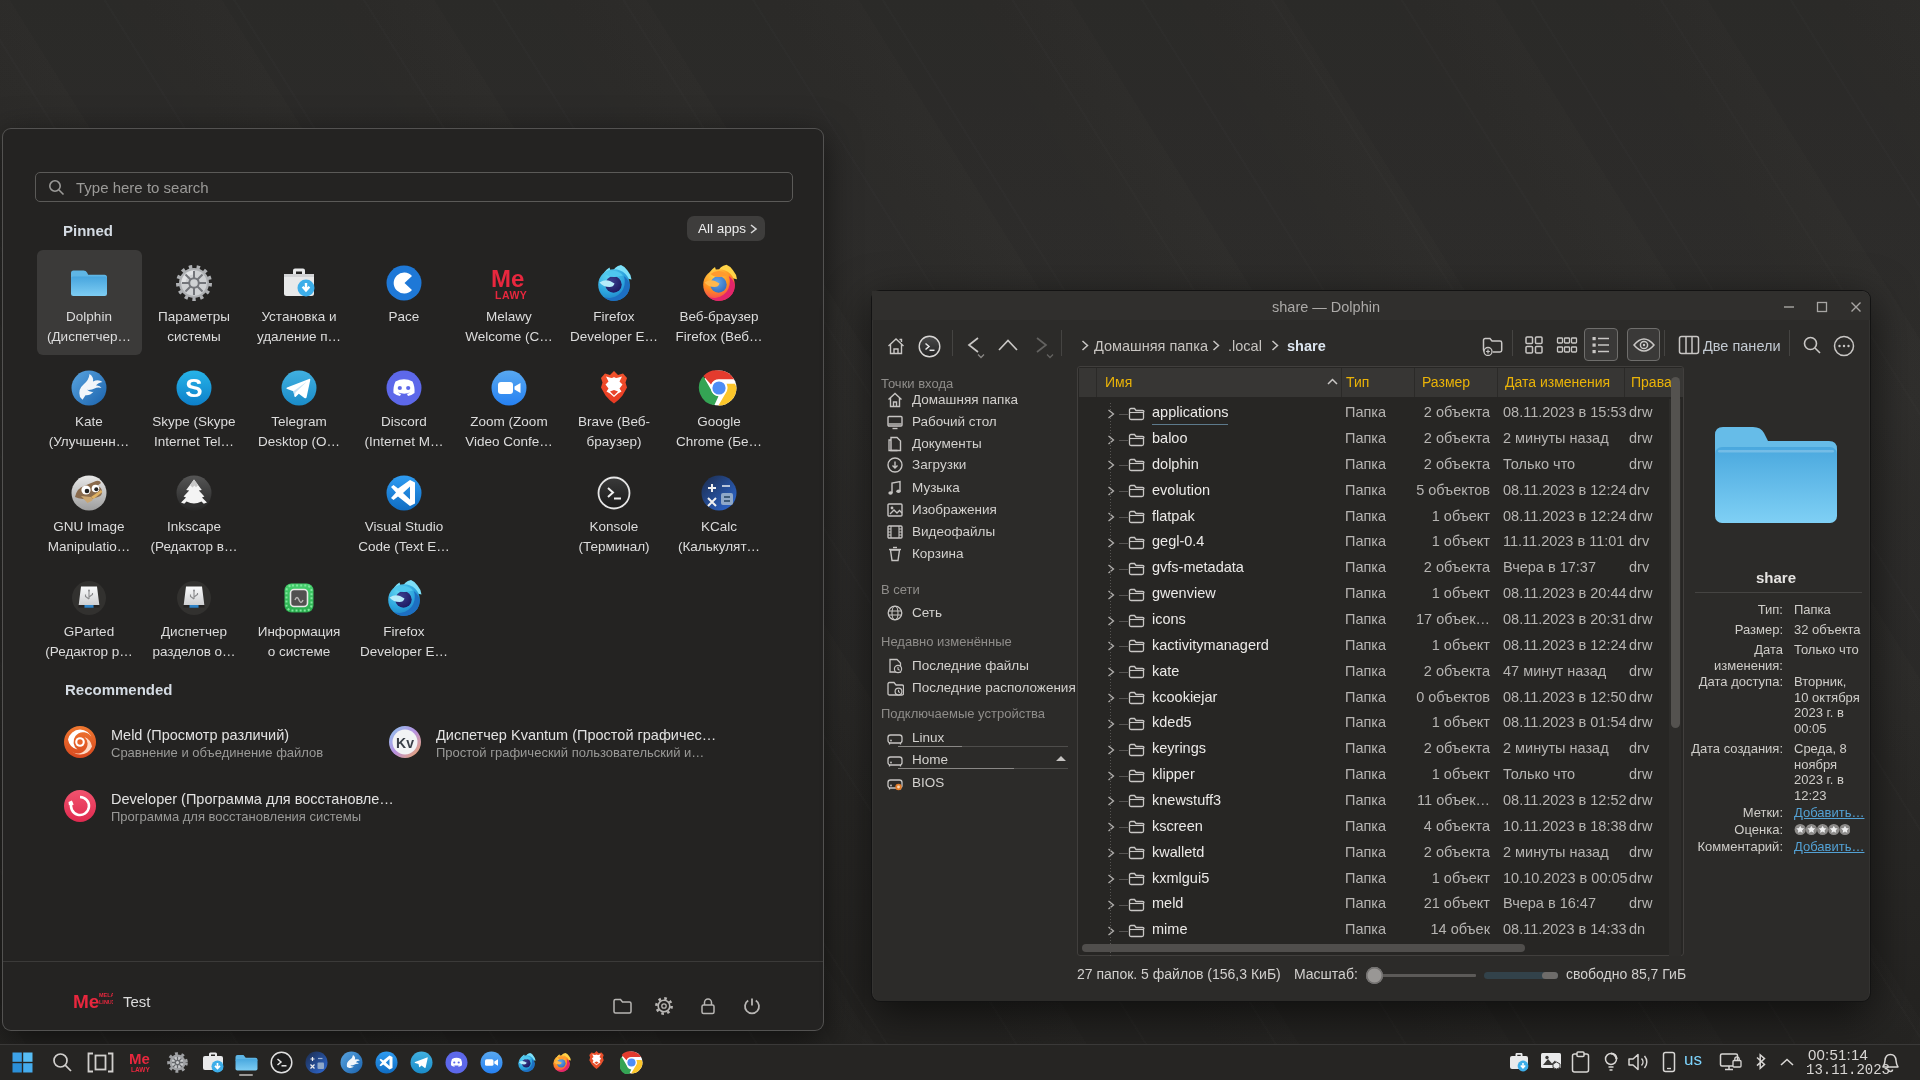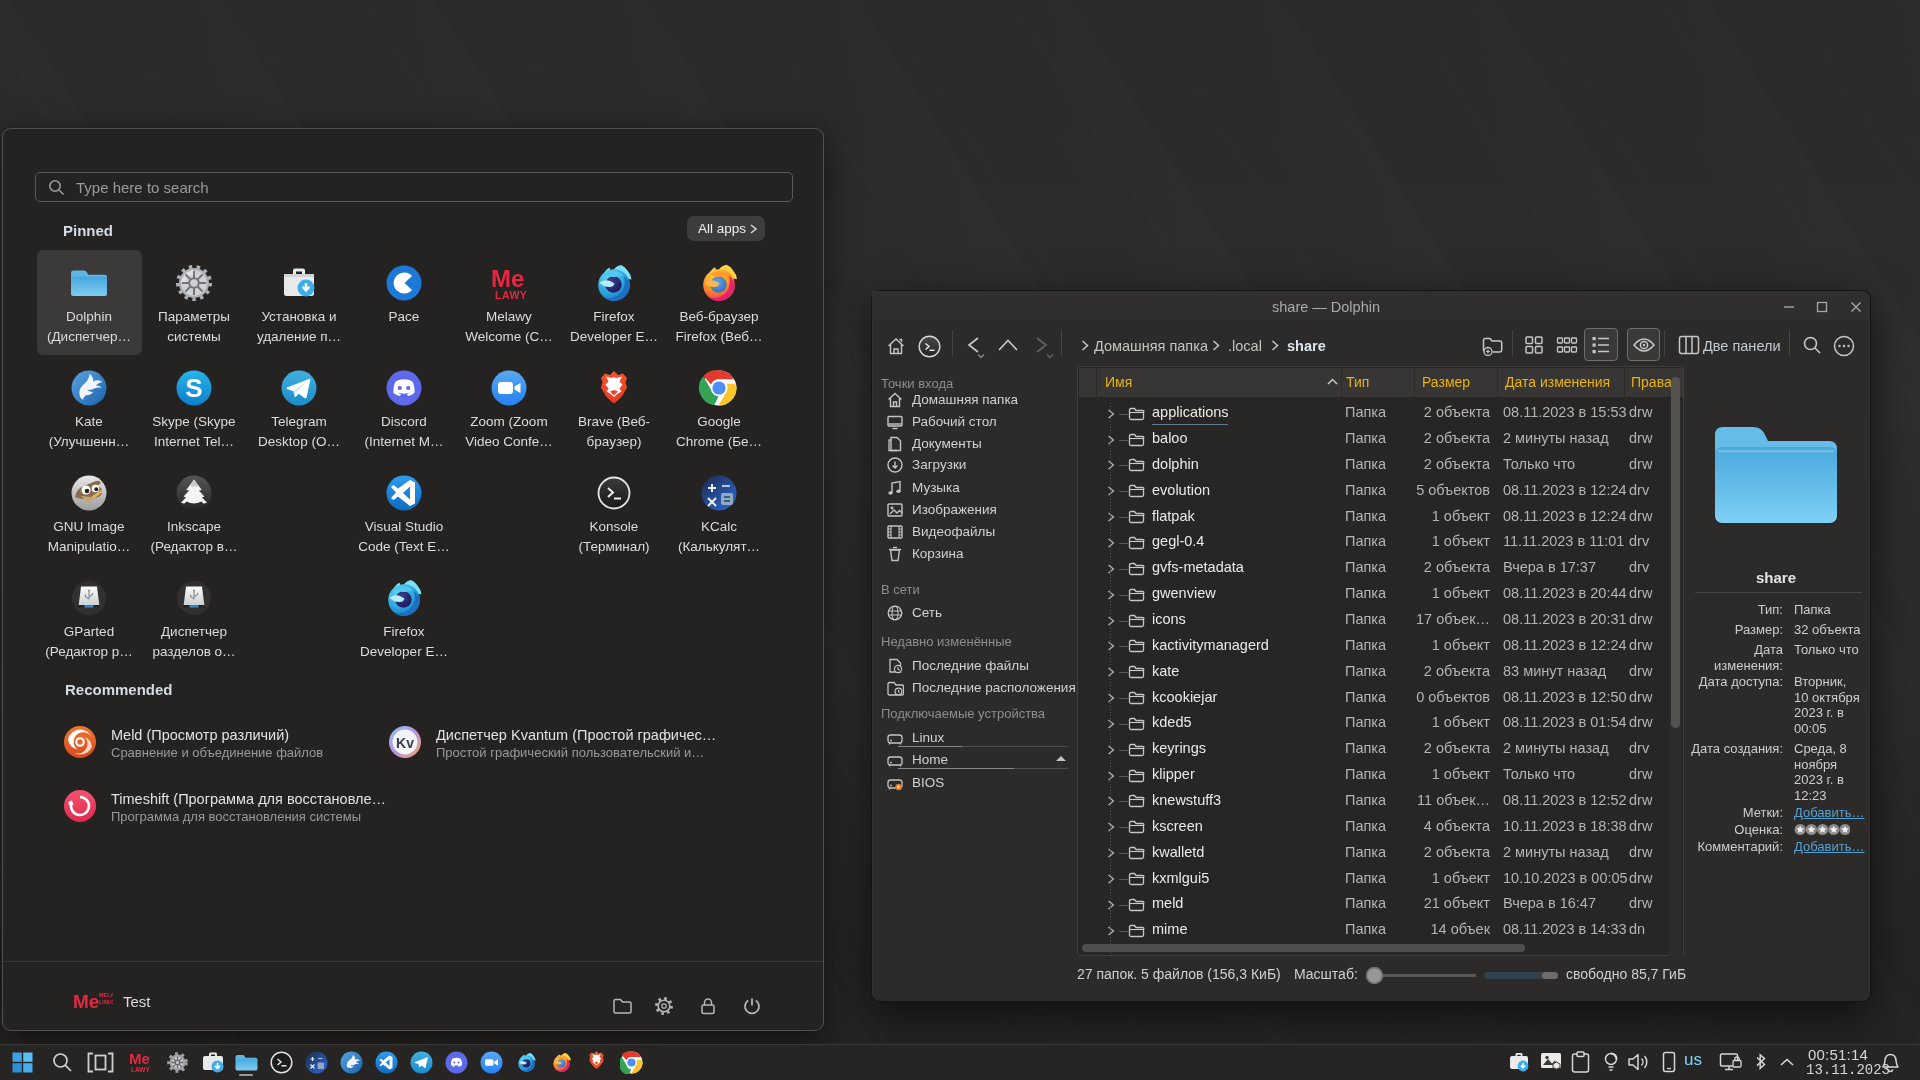--- a/index.html
+++ b/index.html
@@ -370,20 +370,35 @@
 <rect x="17.5" y="29" width="9" height="2.6" fill="#2f83c7"></rect>
 <defs>
           <linearGradient id="gusb" x1="0" y1="0" x2="0" y2="1">
             <stop offset="0" stop-color="#fafbfc"></stop>
             <stop offset="1" stop-color="#cfd0d2"></stop>
           </linearGradient>
         </defs>
       </svg>
       <div class="clabel">Диспетчер<br>разделов о…</div>
     </div>
+<div class="cell" style="left:243.5px;top:436px">
+      <svg class="ico" style="left:30.5px;top:11.0px" width="44" height="44" viewBox="0 0 44 44">
+        <rect x="7.5" y="7.5" width="29" height="29" rx="7" fill="url(#gsi)"></rect>
+<rect x="9.5" y="9.5" width="25" height="25" rx="5.5" fill="none" stroke="#7fe89d" stroke-width="2" stroke-dasharray="2 2.1"></rect>
+<rect x="13.5" y="13.5" width="17" height="17" rx="3.5" fill="#525150" stroke="#e8e8e6" stroke-width="1.6"></rect>
+<path d="M18 24 q2 -5 4 0 q2 5 4 0" stroke="#b8b6b4" stroke-width="1.5" fill="none"></path>
+<defs>
+          <linearGradient id="gsi" x1="0" y1="0" x2="0" y2="1">
+            <stop offset="0" stop-color="#46d06e"></stop>
+            <stop offset="1" stop-color="#27ab4c"></stop>
+          </linearGradient>
+        </defs>
+      </svg>
+      <div class="clabel">Информация<br>о системе</div>
+    </div>
 <div class="cell" style="left:348.5px;top:436px">
       <svg class="ico" style="left:30.5px;top:11.0px" width="44" height="44" viewBox="0 0 44 44">
         <path d="M10 17 q1.5 -7 7.5 -10.5 q0.5 3.5 2.8 5 q1.8 -6 8.7 -7.5 q4 1.5 6.5 5.5 q3.5 4 4 9 l-14 -3z" fill="#7ce0f9"></path>
 <circle cx="22" cy="24" r="15.8" fill="url(#gffd)"></circle>
 <path d="M37.8 24 a15.8 15.8 0 0 1 -26 12.1 a15.8 15.8 0 0 0 21 -15.6 q0 -3 -1 -5.5 a15.8 15.8 0 0 1 6 9z" fill="#1d6fc2"></path>
 <circle cx="21.5" cy="23.5" r="8.2" fill="url(#gffdc)"></circle>
 <path d="M7.5 21.5 q5.5 -3.5 10.5 -1.5 l4.5 2.5 q-1 3.5 -5 3.5 q-6 0 -10 -4.5z" fill="#b8ecfa"></path>
 <path d="M13.5 13 q4 -3.5 9 -3 q5.5 0.5 8.5 4.5 l-8 1.5 q-6 0.5 -9.5 -3z" fill="#4fc7ef"></path>
 <defs>
           <radialGradient id="gffd" cx="0.32" cy="0.22" r="1.05">
@@ -433,21 +448,21 @@
       <circle cx="16" cy="16" r="16" fill="url(#gts)"></circle>
 <path d="M16 7 a9 9 0 1 1 -8.3 5.5" fill="none" stroke="#fff" stroke-width="2.6"></path>
 <path d="M4.5 12 l3.4 -1.5 1.8 4.2 -4.8 0.5z" fill="#fff"></path>
 <defs>
         <linearGradient id="gts" x1="0" y1="0" x2="0" y2="1">
           <stop offset="0" stop-color="#f2536e"></stop>
           <stop offset="1" stop-color="#e02a50"></stop>
         </linearGradient>
       </defs>
     </svg>
-    <div class="rtitle" style="left:108px;top:662px">Timeshift (Программа для восстановле…</div>
+    <div class="rtitle" style="left:108px;top:662px">Developer (Программа для восстановле…</div>
     <div class="rsub" style="left:108px;top:680px">Программа для восстановления системы</div>
 <div style="position:absolute;left:0;top:832px;width:820px;height:1px;background:#3b3a39"></div>
 <svg class="ico" style="left:70px;top:858px" width="40" height="28" viewBox="0 0 40 28">
 <text x="0" y="21" font-family="Liberation Sans" font-weight="bold" font-size="19" fill="#e8273e">Me</text>
 <text x="26" y="10" font-family="Liberation Sans" font-weight="bold" font-size="5.5" fill="#e8273e">MELAWY</text>
 <text x="26" y="17" font-family="Liberation Sans" font-weight="bold" font-size="5.5" fill="#e8273e">LINUX</text>
     </svg>
 <div style="position:absolute;left:120px;top:864px;font-size:15px;color:#dcdcdc">Test</div>
 <svg class="ico" style="left:609px;top:867px" width="20" height="20" viewBox="0 0 20 20">
       <path d="M2 5 q0-1.5 1.5-1.5 h5 l2 2.5 h7 q1.5 0 1.5 1.5 v8 q0 1.5 -1.5 1.5 h-14 q-1.5 0 -1.5 -1.5z" fill="none" stroke="#b8b6b4" stroke-width="1.5"></path>
@@ -824,21 +839,21 @@
           <path d="M2.5 1 l5 4 -5 4" fill="none" stroke="#b2b0ae" stroke-width="1.3"></path>
         </svg>
 <div class="abs" style="left:41px;top:305.2px;width:9px;height:1px;background:#585654"></div>
 <svg class="ico" style="left:50px;top:297.2px" width="17" height="16" viewBox="0 0 17 16">
           <path d="M1.5 4 q0 -1.5 1.5 -1.5 h3.5 l1.5 2 h6.5 q1.5 0 1.5 1.5 M1.5 4 v8 q0 1.5 1.5 1.5 h11 q1.5 0 1.5 -1.5 V 6" fill="none" stroke="#c9c7c5" stroke-width="1.3"></path>
           <line x1="2" y1="6.5" x2="15.5" y2="6.5" stroke="#c9c7c5" stroke-width="1.1"></line>
         </svg>
 <span class="fr fname" style="left:74px;top:295.7px">kate</span>
 <span class="fr fmeta" style="left:267px;top:295.7px">Папка</span>
 <span class="fr fmeta" style="left:412px;top:295.7px;transform:translateX(-100%)">2 объекта</span>
-<span class="fr fmeta" style="left:425px;top:295.7px">83 минут назад</span>
+<span class="fr fmeta" style="left:425px;top:295.7px">47 минут назад</span>
 <span class="fr fmeta" style="left:551px;top:295.7px">drw</span>
 <svg class="ico" style="left:28px;top:326.1px" width="10" height="10" viewBox="0 0 10 10">
           <path d="M2.5 1 l5 4 -5 4" fill="none" stroke="#b2b0ae" stroke-width="1.3"></path>
         </svg>
 <div class="abs" style="left:41px;top:331.1px;width:9px;height:1px;background:#585654"></div>
 <svg class="ico" style="left:50px;top:323.1px" width="17" height="16" viewBox="0 0 17 16">
           <path d="M1.5 4 q0 -1.5 1.5 -1.5 h3.5 l1.5 2 h6.5 q1.5 0 1.5 1.5 M1.5 4 v8 q0 1.5 1.5 1.5 h11 q1.5 0 1.5 -1.5 V 6" fill="none" stroke="#c9c7c5" stroke-width="1.3"></path>
           <line x1="2" y1="6.5" x2="15.5" y2="6.5" stroke="#c9c7c5" stroke-width="1.1"></line>
         </svg>
 <span class="fr fname" style="left:74px;top:321.6px">kcookiejar</span>

